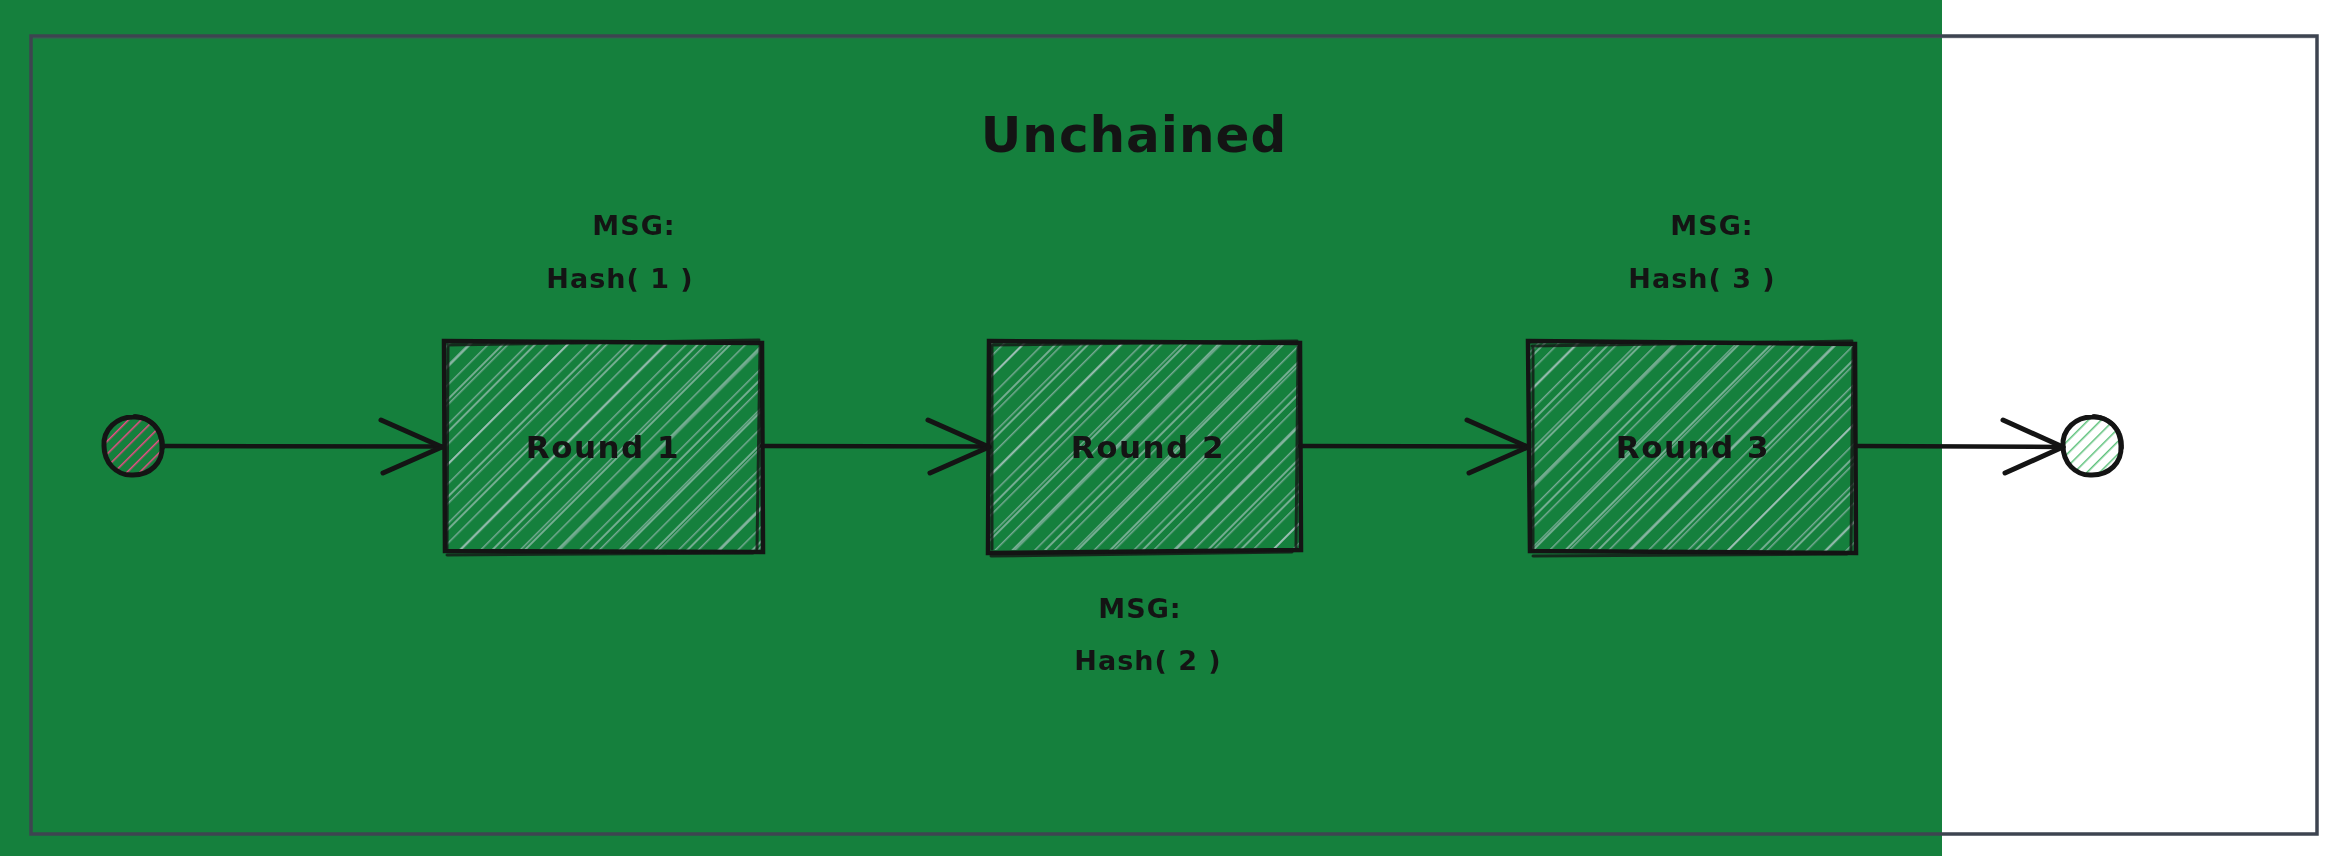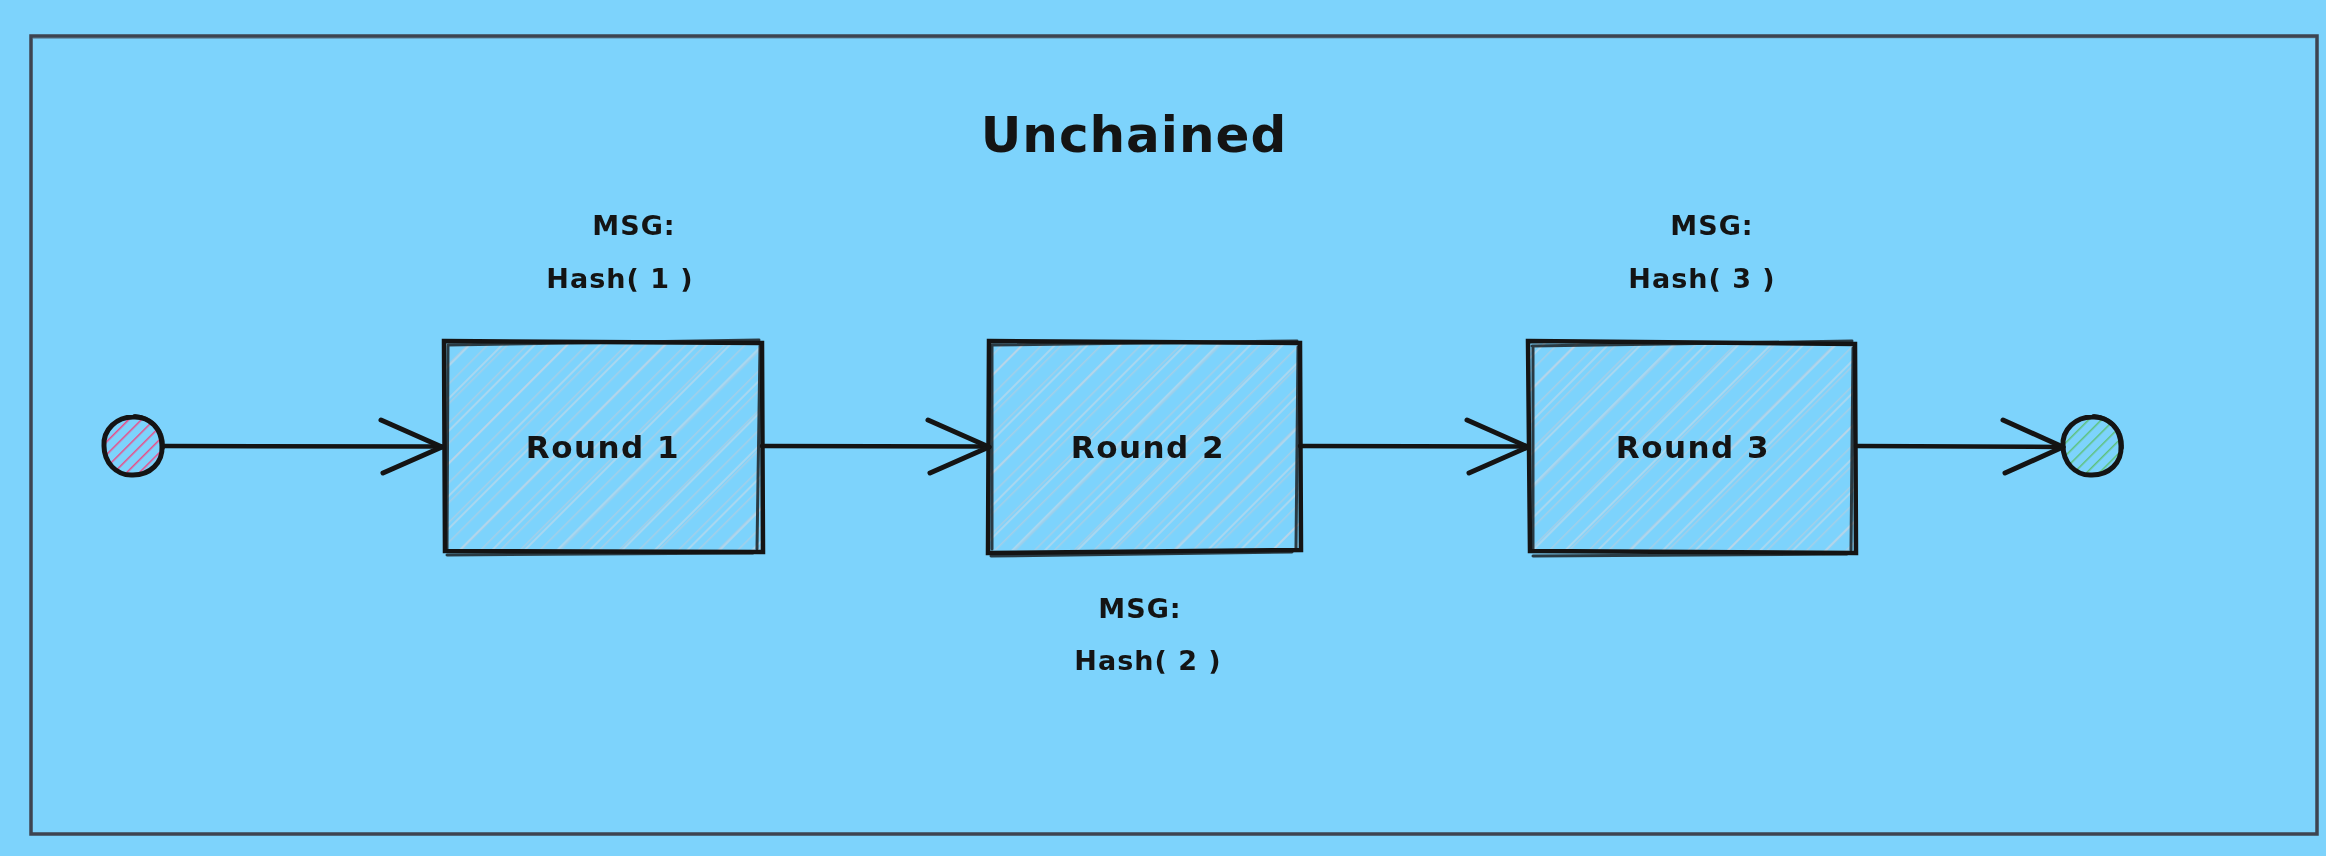--- a/index.html
+++ b/index.html
@@ -9,23 +9,23 @@
     background: #ffffff;
   }
   body {
     width: 2338px;
     height: 856px;
     overflow: hidden;
     font-family: "DejaVu Sans", sans-serif;
   }
   #canvas {
     position: relative;
-    width: 2326px;
+    width: 1942px;
     height: 856px;
-    background: #7dd3fc;
+    background: #15803d;
   }
   #diagram-svg {
     position: absolute;
     left: 0;
     top: 0;
     width: 2338px;
     height: 856px;
   }
   .hand-text {
     font-family: "DejaVu Sans", sans-serif;

